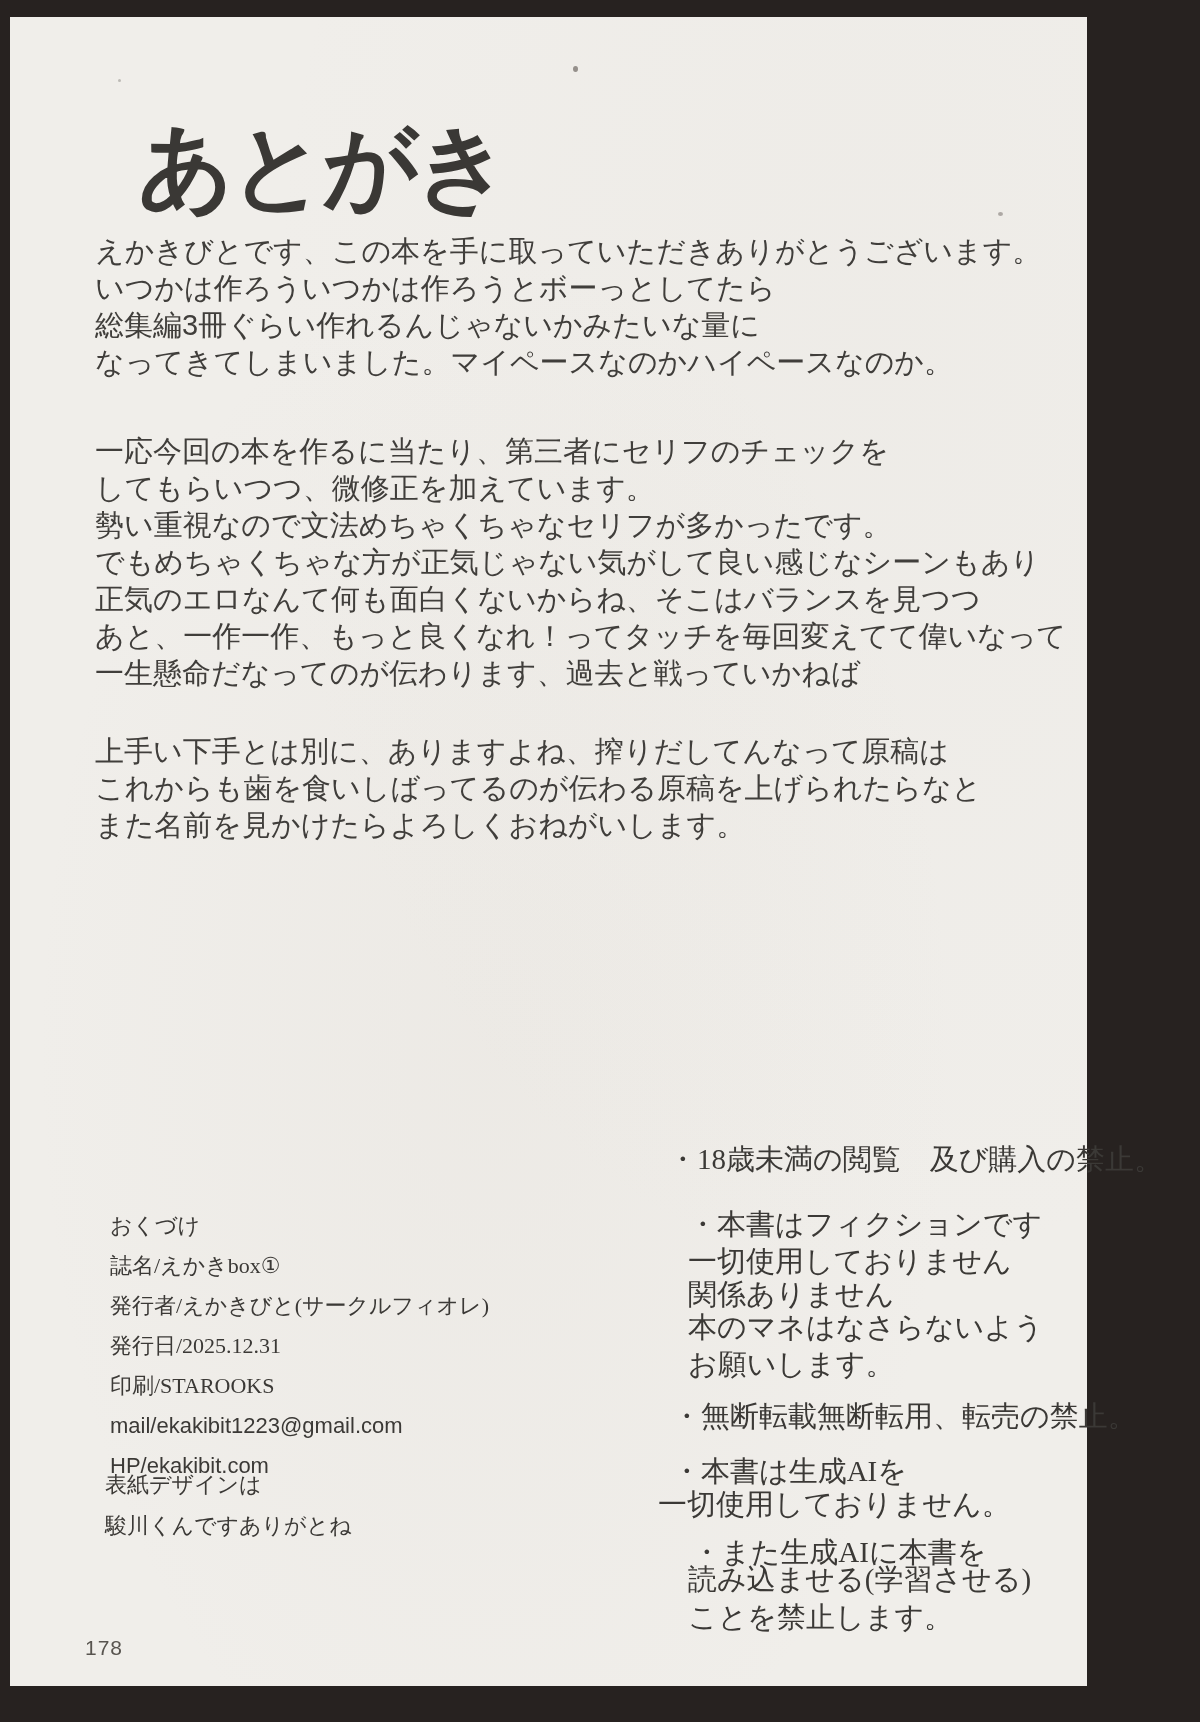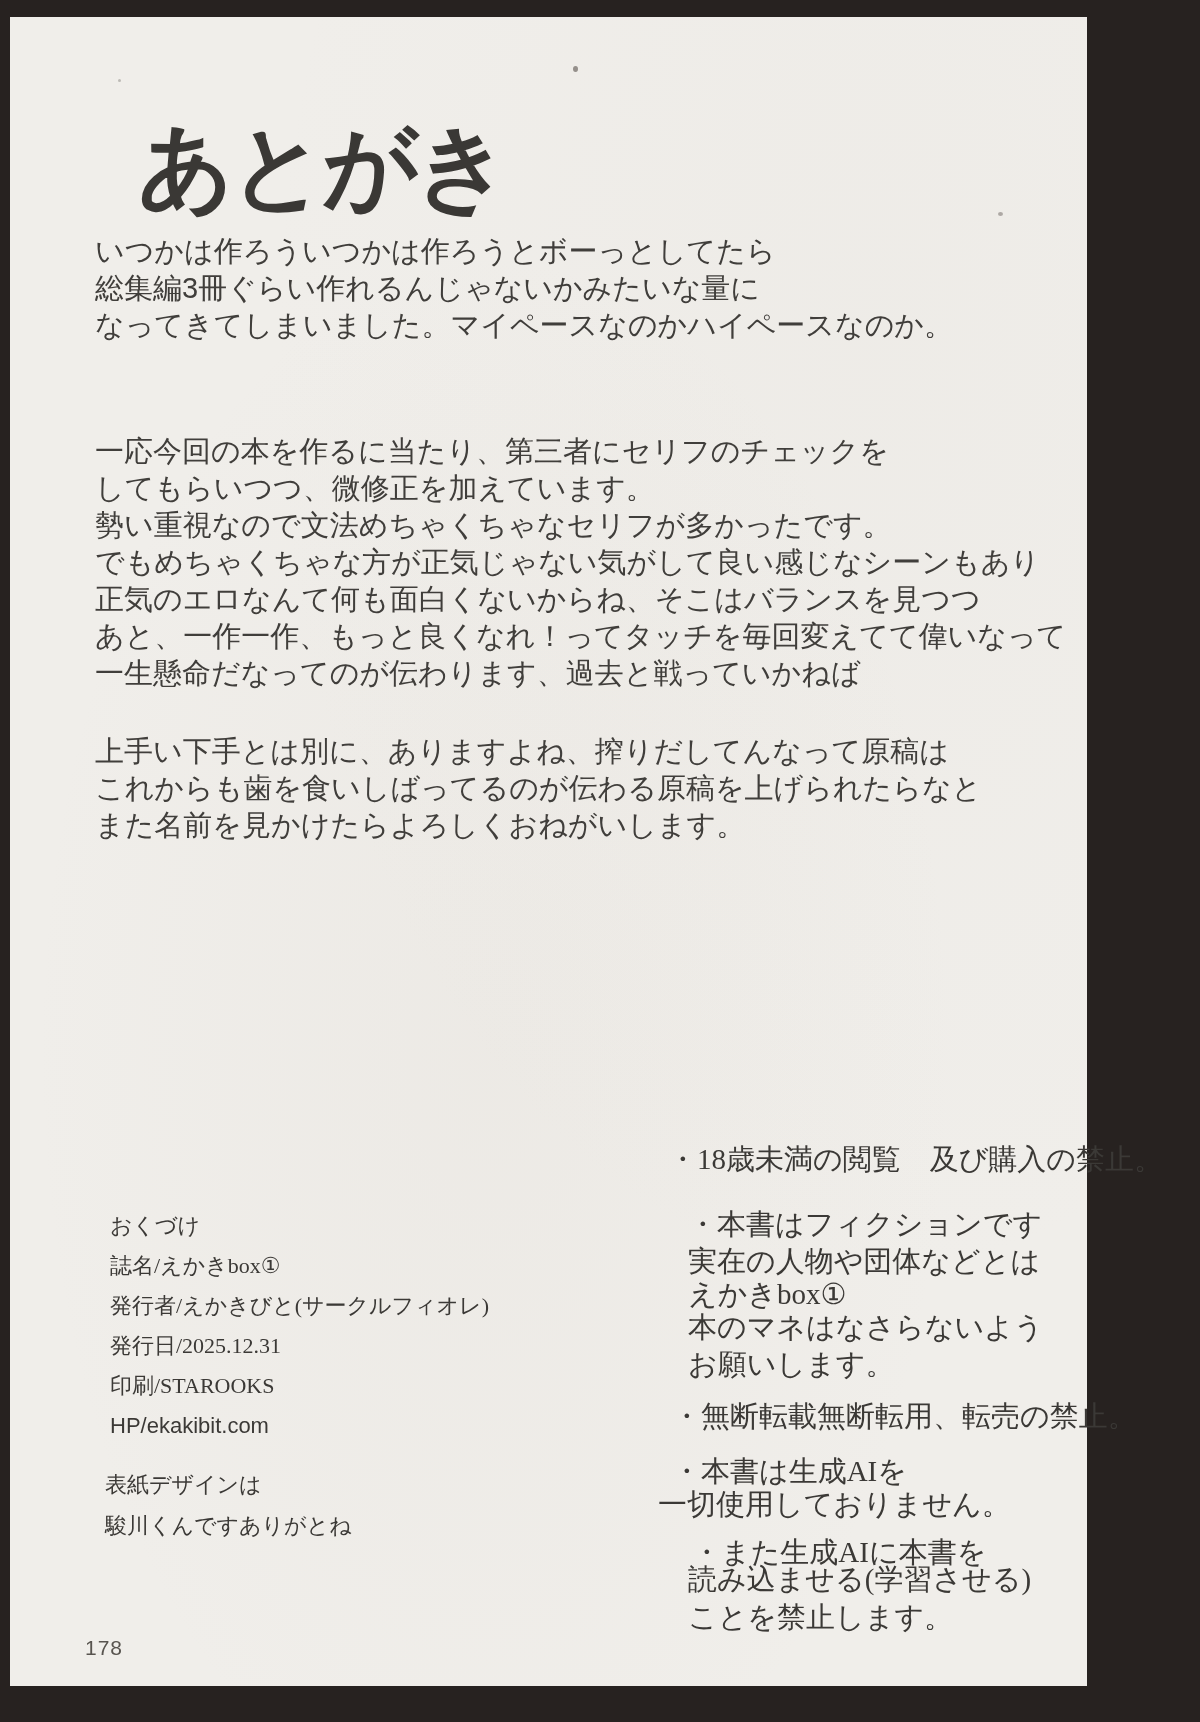--- a/index.html
+++ b/index.html
@@ -114,20 +114,21 @@
 </style>
 </head>
 <body>
 
 <div class="stage">
   <div class="page">
 
     <h1 class="title">あとがき</h1>
 
     <div class="para para-1">
+      <div>えかきびとです、この本を手に取っていただきありがとうございます。</div>
       <div>いつかは作ろういつかは作ろうとボーっとしてたら</div>
       <div>総集編3冊ぐらい作れるんじゃないかみたいな量に</div>
       <div>なってきてしまいました。マイペースなのかハイペースなのか。</div>
     </div>
 
     <div class="para para-3">
       <div>上手い下手とは別に、ありますよね、搾りだしてんなって原稿は</div>
       <div>これからも歯を食いしばってるのが伝わる原稿を上げられたらなと</div>
       <div>また名前を見かけたらよろしくおねがいします。</div>
     </div>
@@ -141,32 +142,33 @@
       <div>あと、一作一作、もっと良くなれ！ってタッチを毎回変えてて偉いなって</div>
       <div>一生懸命だなってのが伝わります、過去と戦っていかねば</div>
     </div>
 
     <div class="colophon">
       <div>おくづけ</div>
       <div>誌名/えかきbox①</div>
       <div>発行者/えかきびと(サークルフィオレ)</div>
       <div>発行日/2025.12.31</div>
       <div>印刷/STAROOKS</div>
+      <div class="latin">mail/ekakibit1223@gmail.com</div>
       <div class="latin">HP/ekakibit.com</div>
     </div>
 
     <div class="credits">
       <div>表紙デザインは</div>
       <div>駿川くんですありがとね</div>
     </div>
 
     <div class="legal-line lg0">・18歳未満の閲覧　及び購入の禁止。</div>
     <div class="legal-line lg1">・本書はフィクションです</div>
-    <div class="legal-line lg2">実在の人物や団体などとは</div>
-    <div class="legal-line lg3">えかきbox①</div>
+    <div class="legal-line lg2">一切使用しておりません</div>
+    <div class="legal-line lg3">関係ありません</div>
     <div class="legal-line lg4">本のマネはなさらないよう</div>
     <div class="legal-line lg5">お願いします。</div>
     <div class="legal-line lg6">・無断転載無断転用、転売の禁止。</div>
     <div class="legal-line lg7">・本書は生成AIを</div>
     <div class="legal-line lg8">一切使用しておりません。</div>
     <div class="legal-line lg9">・また生成AIに本書を</div>
     <div class="legal-line lg11">ことを禁止します。</div>
     <div class="legal-line lg10">読み込ませる(学習させる)</div>
 
     <div class="page-number">178</div>

